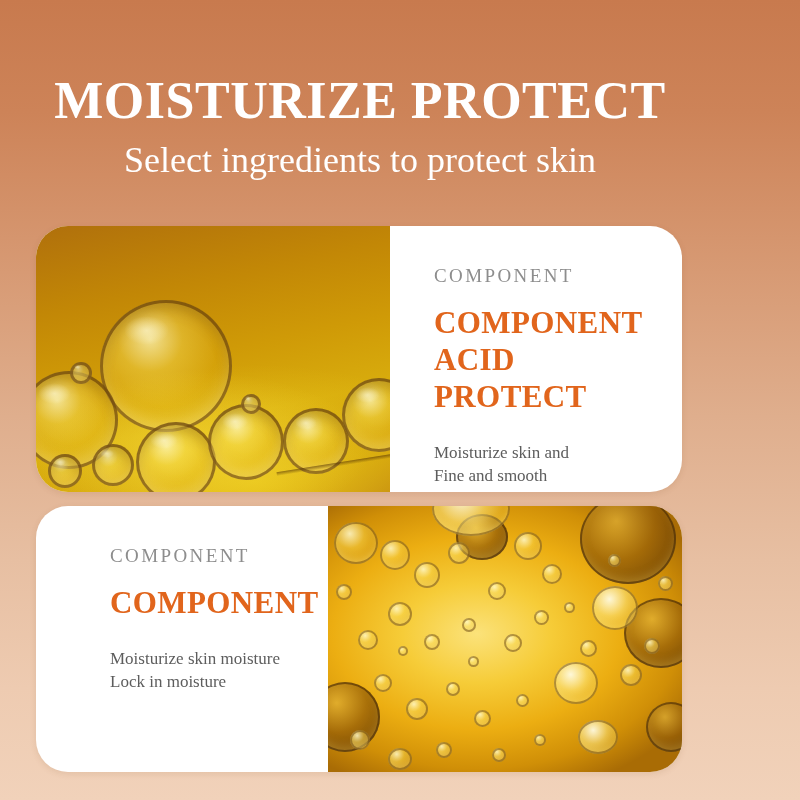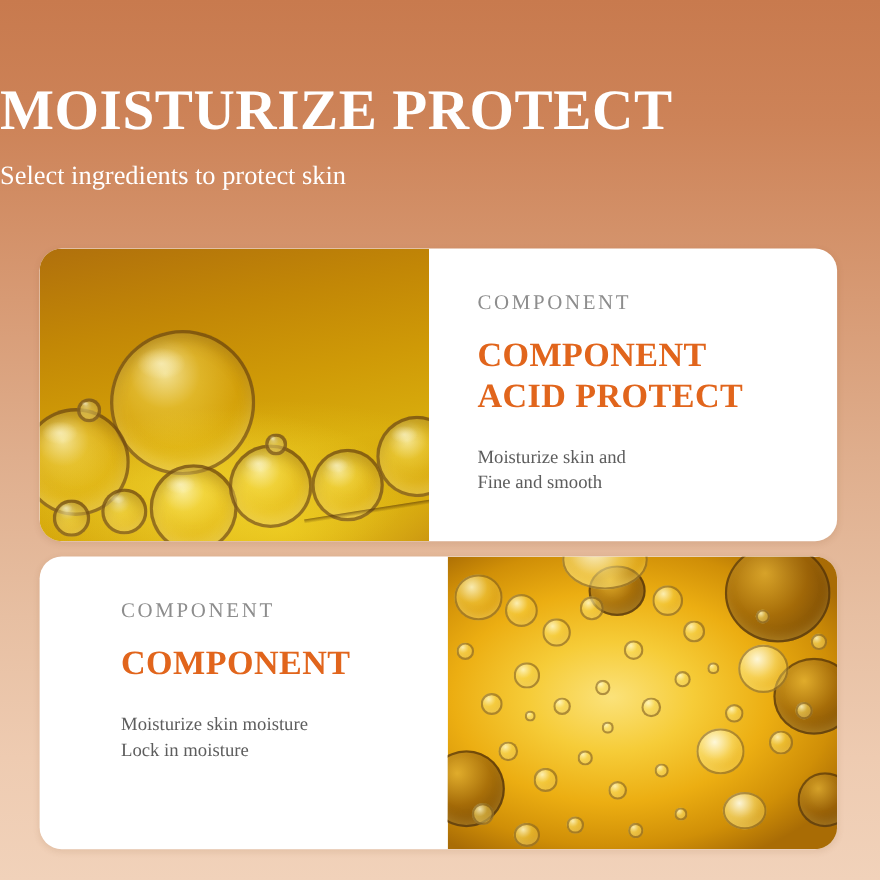--- a/index.html
+++ b/index.html
@@ -27,50 +27,51 @@
         #f1d2ba 100%);
     overflow: hidden;
   }
 
   
   .header {
     position: absolute;
     top: 0;
     left: 0;
     width: 720px;
+    text-align: center;
   }
   .title {
     margin: 0;
     padding-top: 72px;
     font-size: 52px;
     line-height: 58px;
     font-weight: 700;
     color: #ffffff;
     letter-spacing: 0.5px;
     font-family: "Liberation Serif", "DejaVu Serif", serif;
     white-space: nowrap;
   }
   .subtitle {
     margin: 0;
     padding-top: 10px;
-    font-size: 24px;
+    font-size: 36px;
     line-height: 40px;
     font-weight: 400;
     color: #ffffff;
     font-family: "Liberation Serif", "DejaVu Serif", serif;
     white-space: nowrap;
   }
 
   
   .card {
     position: absolute;
     left: 36px;
-    width: 725px;
+    width: 646px;
     height: 266px;
-    border-radius: 20px;
+    border-radius: 32px;
     background: #ffffff;
     overflow: hidden;
     display: flex;
     flex-direction: row;
     box-shadow: 0 2px 6px rgba(120, 70, 35, 0.12);
   }
   .card-one { top: 226px; }
   .card-two { top: 506px; }
 
   .card-photo {

